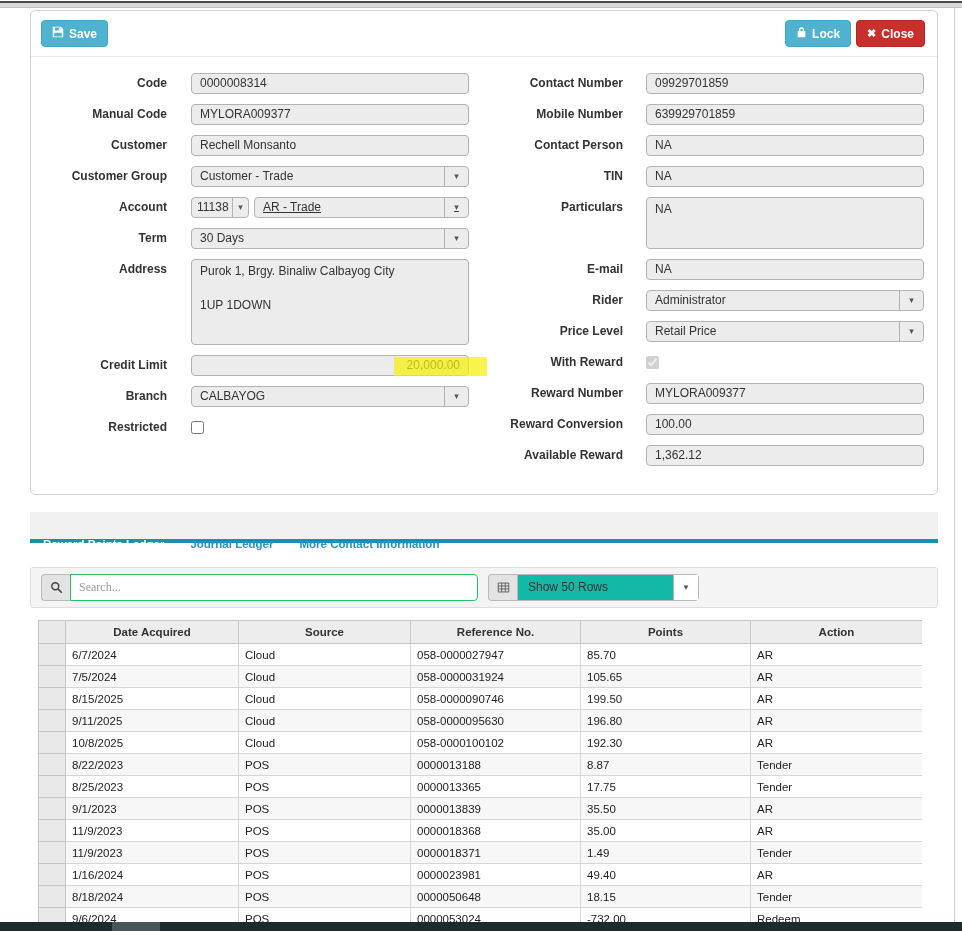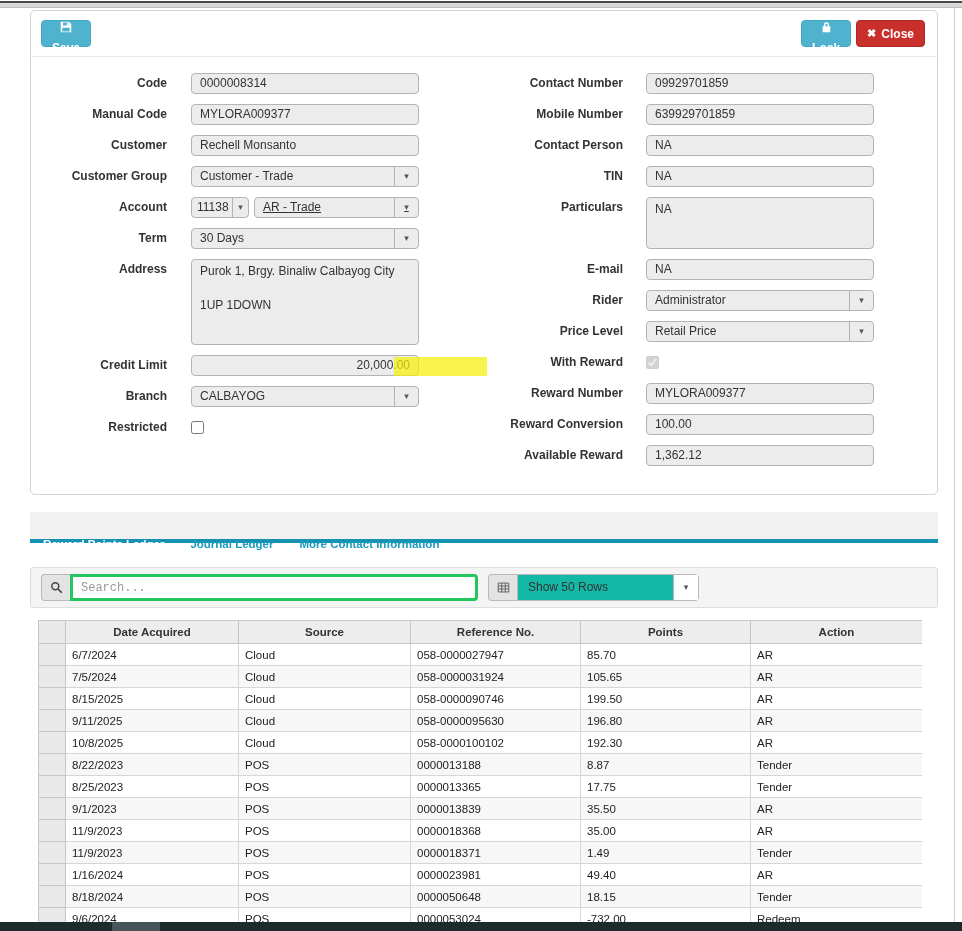--- a/index.html
+++ b/index.html
@@ -23,38 +23,38 @@
   }
   .panel-toolbar {
     display: flex; justify-content: space-between; align-items: center;
     padding: 9px 12px 9px 10px; border-bottom: 1px solid #e9e9e9;
   }
   .btn {
     display: inline-flex; align-items: center; gap: 5px;
     font-size: 12px; font-weight: bold; color: #fff;
     padding: 0 10px; height: 27px; border-radius: 4px; cursor: pointer; user-select: none;
   }
-  .btn-teal { background: #4fb3cf; border: 1px solid #43a6c3; flex-direction: column; }
+  .btn-teal { background: #4fb3cf; border: 1px solid #43a6c3; }
   .btn-red  { background: #c9302c; border: 1px solid #ab2824; }
   .btn-group { display: flex; gap: 5px; }
   .xglyph { font-size: 11px; line-height: 1; }
 
   
   .form-area { display: flex; padding: 16px 0 18px 10px; }
   .col-left  { width: 428px; }
   .col-right { width: 441px; margin-left: 14px; }
   .frow { display: flex; align-items: center; margin-bottom: 10px; }
   .frow.top { align-items: flex-start; }
   .flabel {
     font-size: 12px; font-weight: bold; color: #333; text-align: right;
     line-height: 21px; flex: 0 0 auto;
   }
   .col-left  .flabel { width: 126px; margin-right: 24px; }
   .col-right .flabel { width: 140px; margin-right: 23px; }
-  .fctrl { width: 228px; position: relative; }
+  .fctrl { width: 278px; position: relative; }
   .finput {
     background: #ececec; border: 1px solid #b3b3b3; border-radius: 4px;
     height: 21px; line-height: 19px; font-size: 12px; color: #333;
     padding: 0 8px; overflow: hidden; white-space: nowrap;
   }
   .ftext { height: 86px; line-height: 17px; padding: 3px 8px; white-space: pre-line; overflow: hidden; }
   .ftext.small { height: 52px; }
   .fselect { display: flex; padding: 0; }
   .fselect .fval { flex: 1; padding: 0 8px; overflow: hidden; white-space: nowrap; }
   .caret-box {
@@ -91,22 +91,22 @@
     margin: 24px 0 0 30px; width: 908px; height: 41px;
     background: #f4f4f4; border: 1px solid #ddd; border-radius: 3px;
     display: flex; align-items: center; padding: 0 10px;
   }
   .input-group { display: flex; height: 27px; }
   .addon {
     width: 29px; background: #e3e3e3; border: 1px solid #b9b9b9; border-right: 0;
     border-radius: 4px 0 0 4px; display: flex; align-items: center; justify-content: center;
   }
   .search-input {
-    width: 408px; border: 3px solid #22c55e; border-radius: 0 4px 4px 0;
-    padding: 0 8px; font-size: 12px; font-family: Liberation Mono, monospace;
+    width: 408px; border: 1px solid #22c55e; border-radius: 0 4px 4px 0;
+    padding: 0 8px; font-size: 12px; font-family: Liberation Serif, serif;
     background: #fff; color: #333; outline: none;
   }
   .search-input::placeholder { color: #9a9a9a; }
   .rows-group { margin-left: 10px; }
   .rows-select {
     width: 182px; background: #14b8a6; border: 1px solid #b9b9b9; border-radius: 0 4px 4px 0;
     display: flex; font-size: 12px; height: 27px; line-height: 25px; cursor: pointer;
   }
   .rows-select .fval { flex: 1; padding: 0 10px; }
   .rows-select .caret-box { flex: 0 0 25px; border-left: 1px solid #b9b9b9; background: #fff; }

